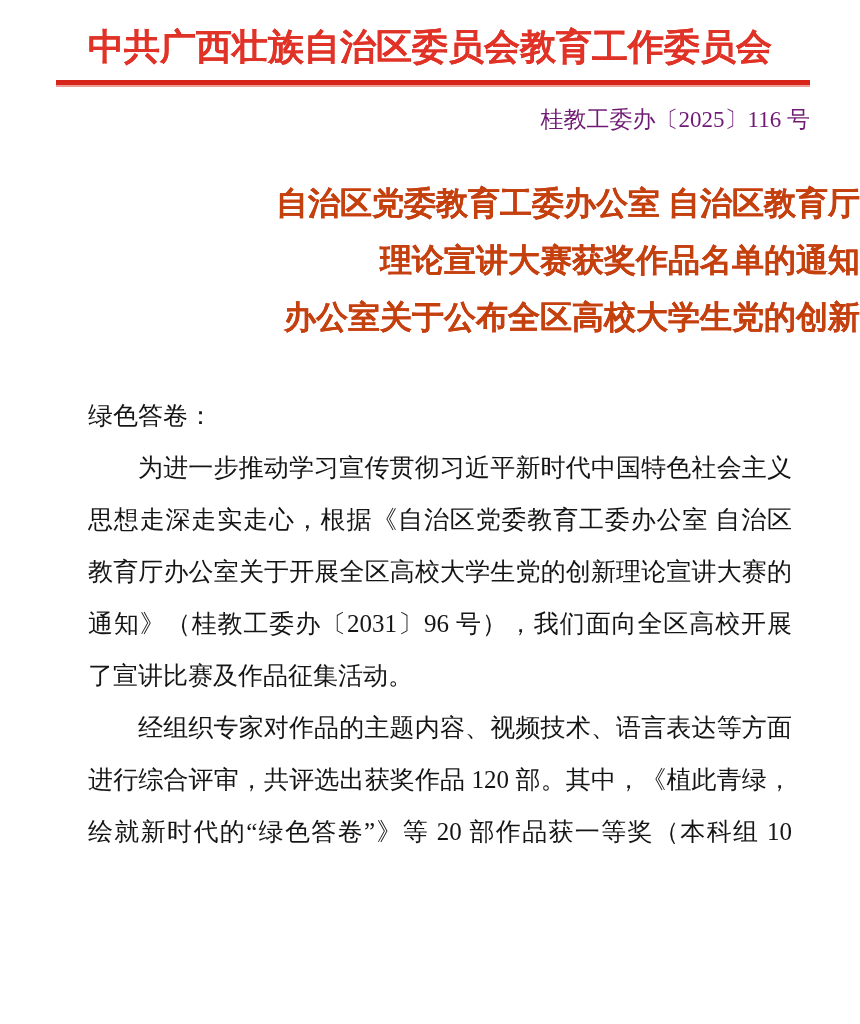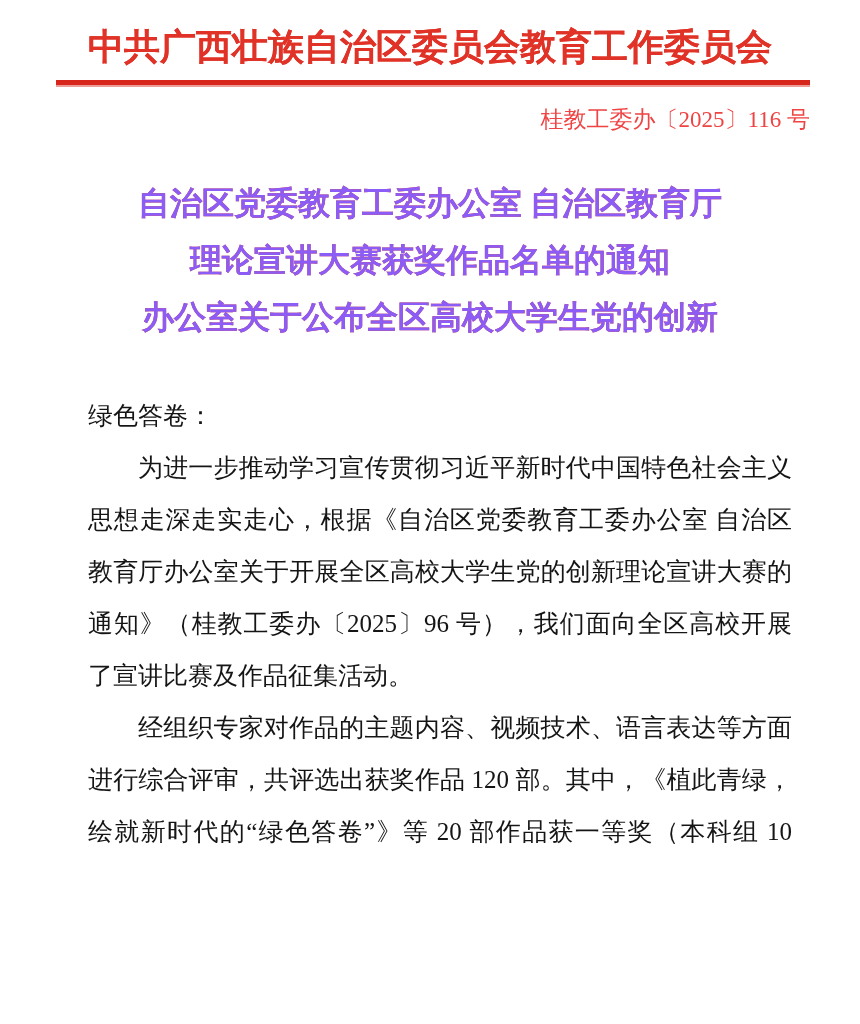--- a/index.html
+++ b/index.html
@@ -29,27 +29,27 @@
   .red-rule {
     margin: 10px 50px 0 56px;
     height: 5px;
     background: #d7251b;
     box-shadow: 0 2px 0 rgba(215, 37, 27, 0.45);
   }
   .doc-number {
     margin: 20px 50px 0 0;
     text-align: right;
     font-size: 23px;
-    color: #ef4444;
+    color: #701a75;
     line-height: 30px;
   }
   .doc-title {
     margin-top: 40px;
-    text-align: center;
-    color: #8b5cf6;
+    text-align: right;
+    color: #c2410c;
     font-weight: bold;
     font-size: 32px;
     line-height: 57px;
     text-shadow: 0 0 0.4px #e03226;
   }
   .doc-title .title-line {
     display: block;
   }
   .body-block {
     margin: 44px 68px 0 88px;
@@ -78,17 +78,17 @@
   <div class="doc-number">桂教工委办〔2025〕116 号</div>
 
   <div class="doc-title">
     <span class="title-line">自治区党委教育工委办公室 自治区教育厅</span>
     <span class="title-line">理论宣讲大赛获奖作品名单的通知</span>
     <span class="title-line">办公室关于公布全区高校大学生党的创新</span>
   </div>
 
   <div class="body-block">
     <div class="salutation">绿色答卷：</div>
-    <p class="para">为进一步推动学习宣传贯彻习近平新时代中国特色社会主义思想走深走实走心，根据《自治区党委教育工委办公室 自治区教育厅办公室关于开展全区高校大学生党的创新理论宣讲大赛的通知》（桂教工委办〔2025〕96 号），我们面向全区高校开展了宣讲比赛及作品征集活动。</p>
+    <p class="para">为进一步推动学习宣传贯彻习近平新时代中国特色社会主义思想走深走实走心，根据《自治区党委教育工委办公室 自治区教育厅办公室关于开展全区高校大学生党的创新理论宣讲大赛的通知》（桂教工委办〔2031〕96 号），我们面向全区高校开展了宣讲比赛及作品征集活动。</p>
     <p class="para">经组织专家对作品的主题内容、视频技术、语言表达等方面进行综合评审，共评选出获奖作品 120 部。其中，《植此青绿，绘就新时代的“绿色答卷”》等 20 部作品获一等奖（本科组 10 部、高职组 10 部），《一颗葡萄的甜蜜蜕变》等 30 部作品获二等奖（本科组 14 部、高职组 16 部），《发展新质生产力，吾辈正当时》等 40 部作品获三等奖（本科组 19 部、高职组 21 部），《让潮玩更“潮”》等 30 部作品获优秀奖（本科组 14 部、高职组 16 部）。现予以公布（获奖名单详见附件）。</p>
   </div>
 
 </div>
 
 </body></html>

